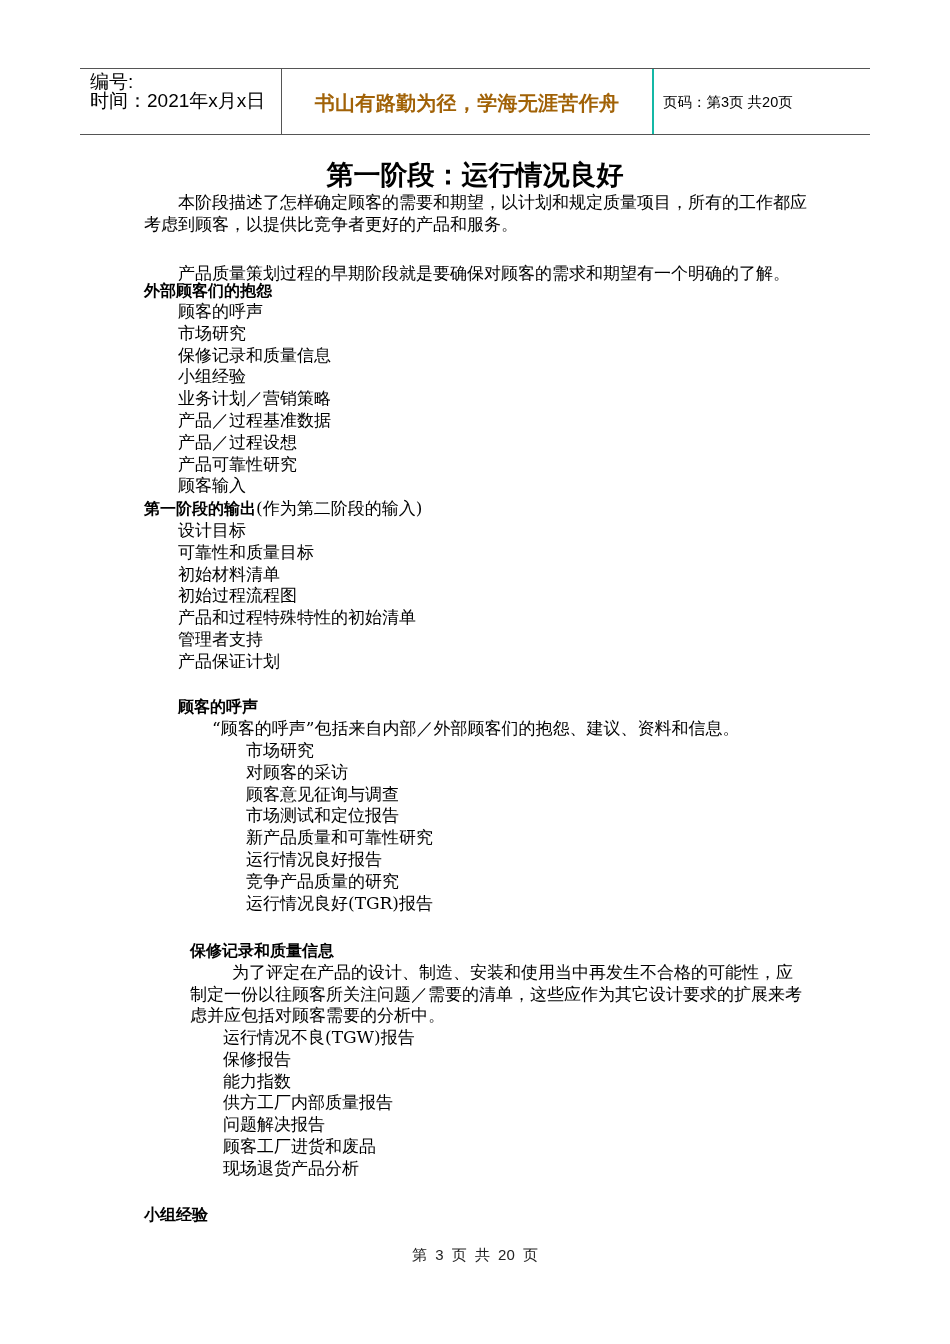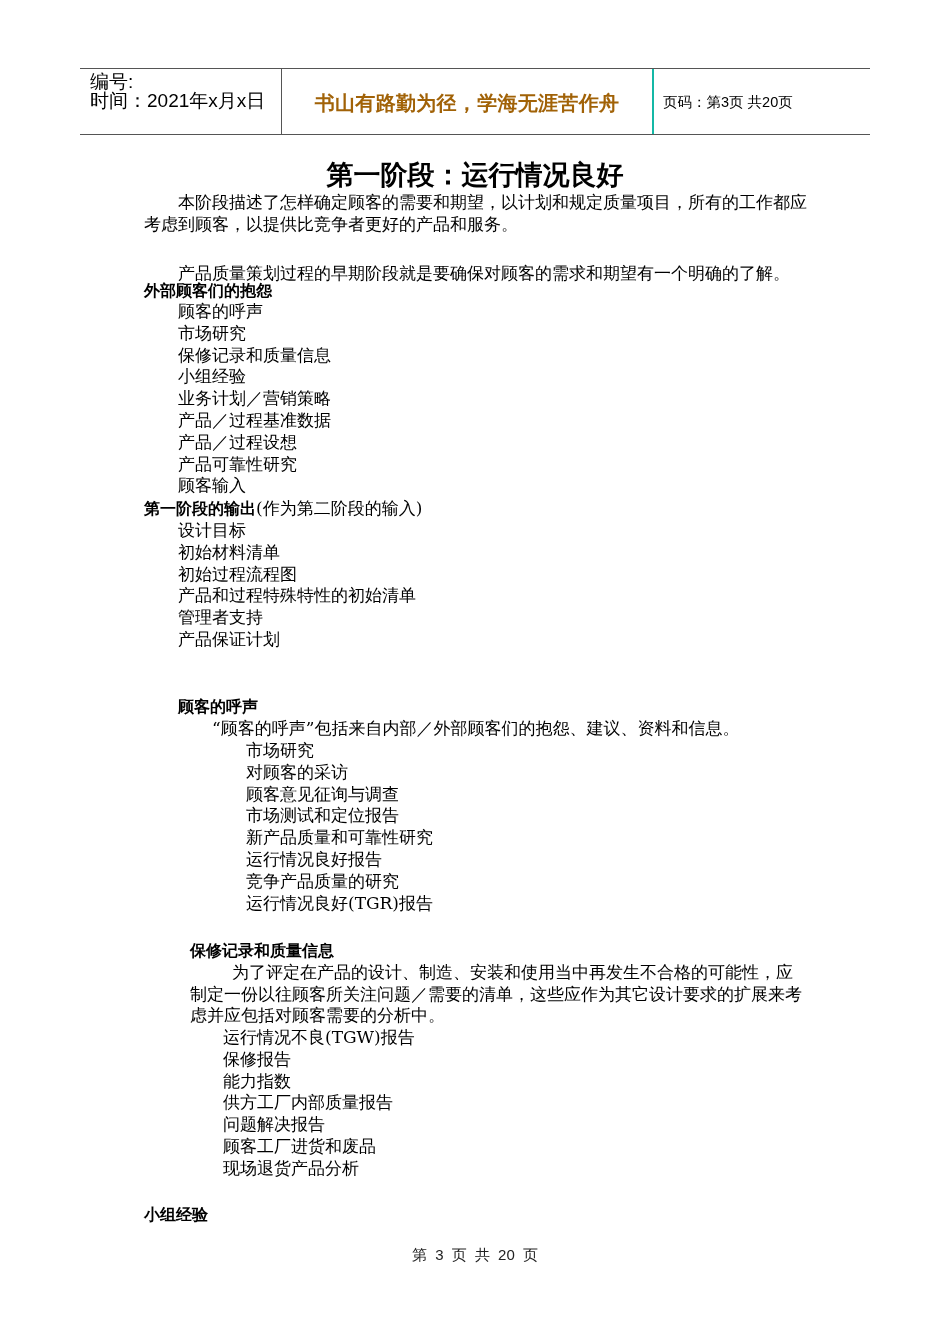--- a/index.html
+++ b/index.html
@@ -54,20 +54,21 @@
   <li>产品／过程设想</li>
   <li>产品可靠性研究</li>
   <li>顾客输入</li>
 </ul>
 
 <div class="abs" style="left:144px; top:498px;text-align:center;">
   <span class="bold">第一阶段的输出</span><span class="p">(作为第二阶段的输入)</span>
 </div>
 <ul class="list" style="left:178px; top:520px;">
   <li>设计目标</li>
+  <li>可靠性和质量目标</li>
   <li>初始材料清单</li>
   <li>初始过程流程图</li>
   <li>产品和过程特殊特性的初始清单</li>
   <li>管理者支持</li>
   <li>产品保证计划</li>
 </ul>
 
 <div class="abs bold" style="left:178px; top:696px;">顾客的呼声</div>
 <div class="abs p" style="left:212px; top:718px;">“顾客的呼声”包括来自内部／外部顾客们的抱怨、建议、资料和信息。</div>
 <ul class="list" style="left:246px; top:740px;">

